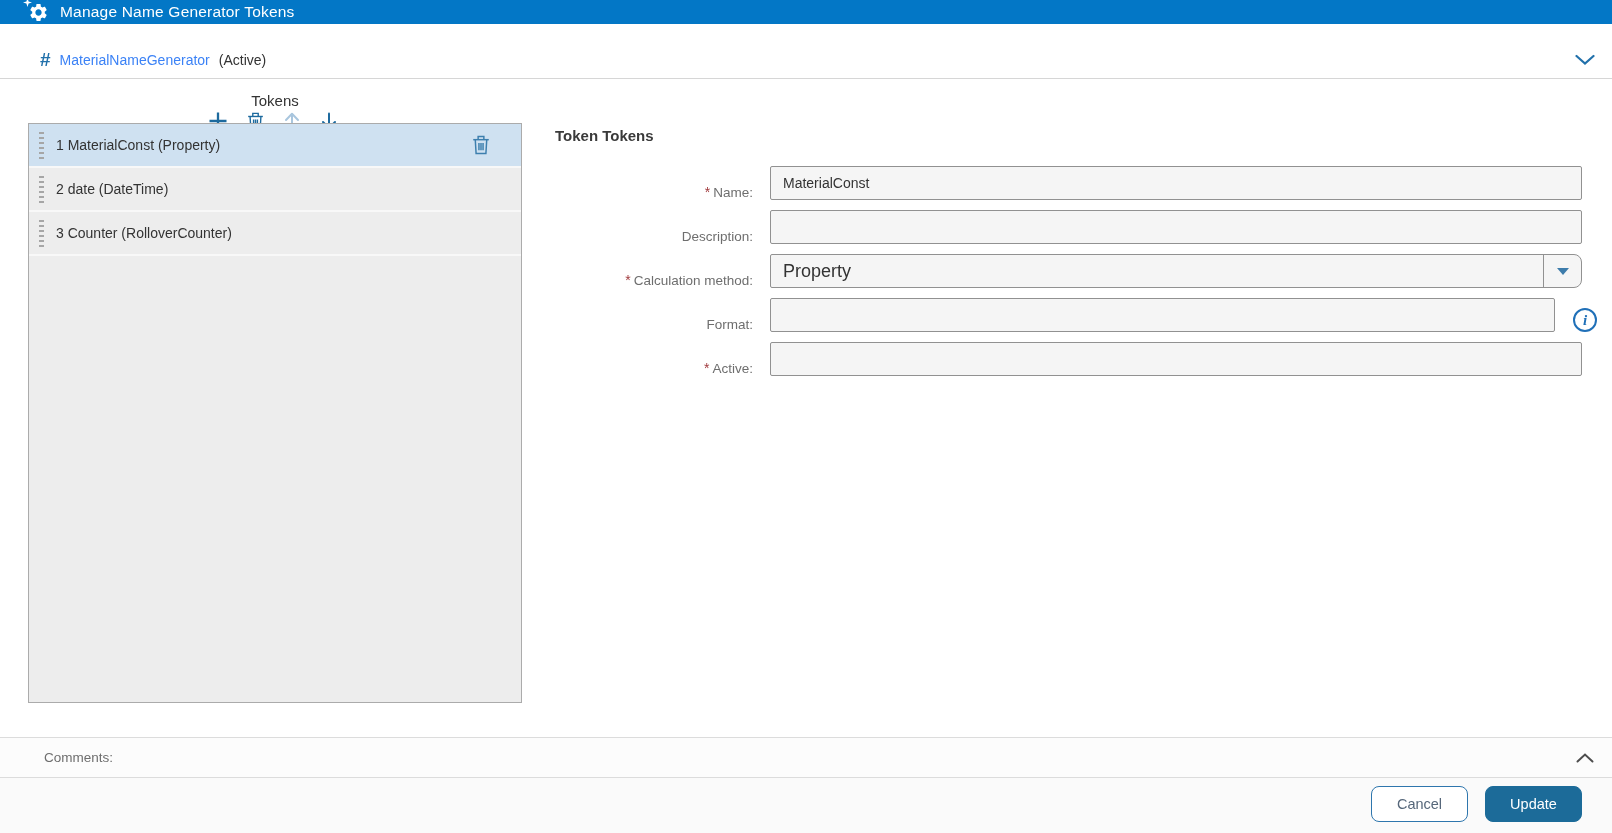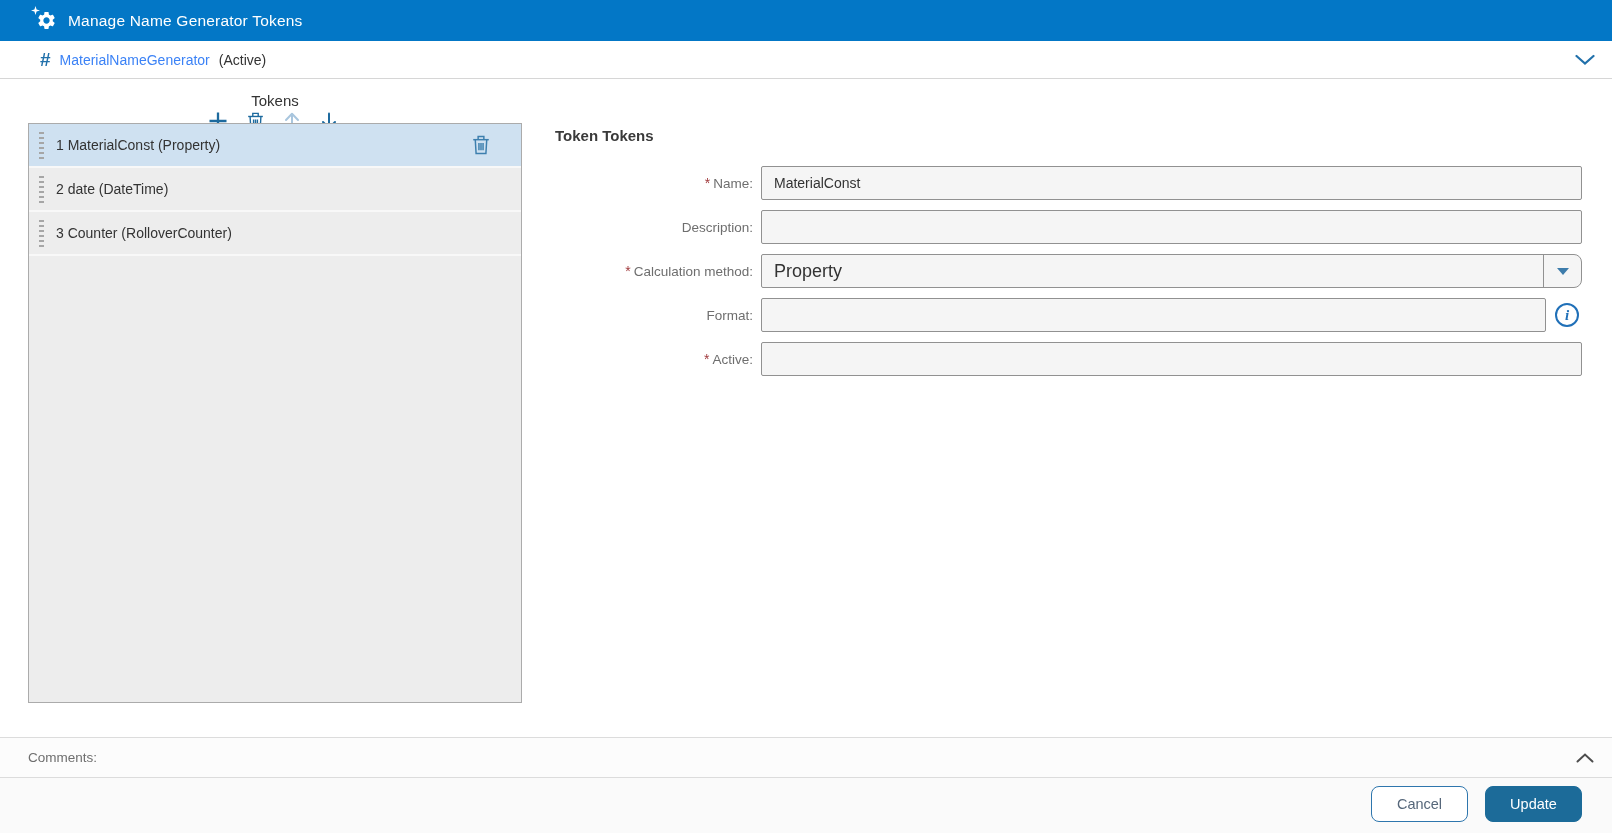--- a/index.html
+++ b/index.html
@@ -1,22 +1,22 @@
 <!DOCTYPE html>
 <html><head>
 <meta charset="utf-8">
 <style>
   * { box-sizing: border-box; margin: 0; padding: 0; }
   html, body { background: #ffffff; }
   body { font-family: "Liberation Sans", sans-serif; }
   #app { position: relative; width: 1612px; height: 833px; background: #ffffff; overflow: hidden; }
 
   
-  .titlebar { position: absolute; top: 0; left: 0; right: 0; height: 41px; background: #0377c6;
-              display: flex; align-items: center; gap: 11px; padding: 0 36px; }
+  .titlebar { position: absolute; top: 0; left: 0; right: 0; height: 24px; background: #0377c6;
+              display: flex; align-items: center; gap: 11px; padding: 0 28px; }
   .gear-wrap { position: relative; width: 21px; height: 21px; flex: none; }
   .gear-wrap .spark { position: absolute; top: -4px; left: -5px; }
   .titlebar-title { color: #ffffff; font-size: 15.5px; letter-spacing: .2px; }
 
   
   .subheader { position: absolute; top: 41px; left: 0; right: 0; height: 38px; background: #fff;
                border-bottom: 1px solid #d6d6d6; display: flex; align-items: center; gap: 9px; padding-left: 40px; }
   .hash { color: #2271ab; font-size: 19px; font-weight: 700; line-height: 1; }
   .gen-name { color: #3b82f6; font-size: 14px; }
   .gen-status { color: #333333; font-size: 14px; }
@@ -38,21 +38,21 @@
   .token-row.selected { background: #cfe1f1; }
   .drag-handle { width: 5px; height: 27px; flex: none; cursor: grab;
                  background: repeating-linear-gradient(to bottom, #a6a6a6 0 2px, transparent 2px 5px); }
   .token-label { flex: 1; }
   .row-trash { color: #3d7fae; display: none; cursor: pointer; background: none; border: none; }
   .token-row.selected .row-trash { display: flex; }
 
   
   .details-title { position: absolute; left: 555px; top: 127px; font-size: 15px; font-weight: 600; color: #3a3a3a; }
   .form { position: absolute; left: 555px; top: 166px; width: 1027px; }
-  .form-row { display: flex; align-items: center; height: 34px; margin-bottom: 10px; }
+  .form-row { display: flex; align-items: flex-end; height: 34px; margin-bottom: 10px; gap: 9px; }
   .form-label { width: 206px; flex: none; text-align: right; padding-right: 8px; font-size: 13.5px;
                 color: #6e6e6e; white-space: nowrap; }
   .req { color: #a13b3e; margin-right: 3px; font-size: 14px; }
   .text-input { flex: 1; height: 34px; background: #f5f5f5; border: 1px solid #919191; border-radius: 2px;
                 padding: 0 12px; font-size: 14px; color: #333333; font-family: inherit; outline: none; }
   .select-box { flex: 1; height: 34px; background: #f5f5f5; border: 1px solid #919191;
                 border-radius: 2px 8px 8px 2px; display: flex; align-items: stretch; cursor: pointer; }
   .select-value { flex: 1; display: flex; align-items: center; padding: 0 12px; font-size: 18px; color: #333333; }
   .select-btn { width: 38px; flex: none; border-left: 1px solid #919191; display: flex; align-items: center;
                 justify-content: center; background: none; cursor: pointer; }
@@ -60,21 +60,21 @@
                 border-top: 7px solid #3d7cab; }
   .format-input { flex: none; width: 785px; }
   .info-icon { width: 24px; height: 24px; flex: none; border: 2px solid #2070b8; border-radius: 50%;
                color: #2070b8; display: flex; align-items: center; justify-content: center;
                font-family: "Liberation Serif", serif; font-style: italic; font-weight: 700; font-size: 15px;
                margin-left: 9px; cursor: pointer; background: none; }
 
   
   .comments { position: absolute; top: 737px; left: 0; right: 0; height: 41px; background: #fcfcfc;
               border-top: 1px solid #dcdcdc; border-bottom: 1px solid #dcdcdc;
-              display: flex; align-items: center; padding-left: 28px; }
+              display: flex; align-items: center; padding-left: 44px; }
   .comments-label { color: #6e6e6e; font-size: 13.5px; }
   .comments-chev { position: absolute; right: 18px; top: 50%; transform: translateY(-50%); cursor: pointer; display: flex; }
 
   
   .footer { position: absolute; top: 778px; left: 0; right: 0; bottom: 0; background: #fafafa;
             display: flex; justify-content: flex-end; align-items: flex-start; gap: 17px; padding: 8px 30px 0 0; }
   .btn { height: 36px; min-width: 97px; border-radius: 8px; font-size: 14.5px; font-family: inherit;
          display: flex; align-items: center; justify-content: center; padding: 8px 20px; cursor: pointer; }
   .btn-cancel { background: #ffffff; border: 1px solid #2e76ad; color: #56677a; }
   .btn-update { background: #1c6b99; border: 1px solid #1c6b99; color: #ffffff; }

